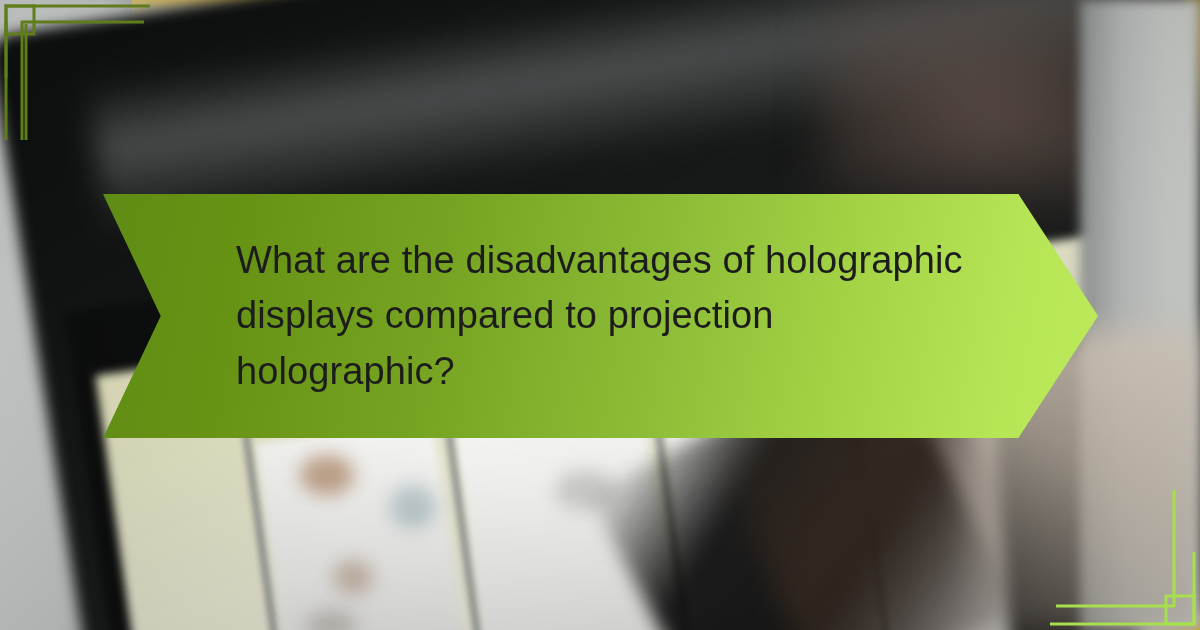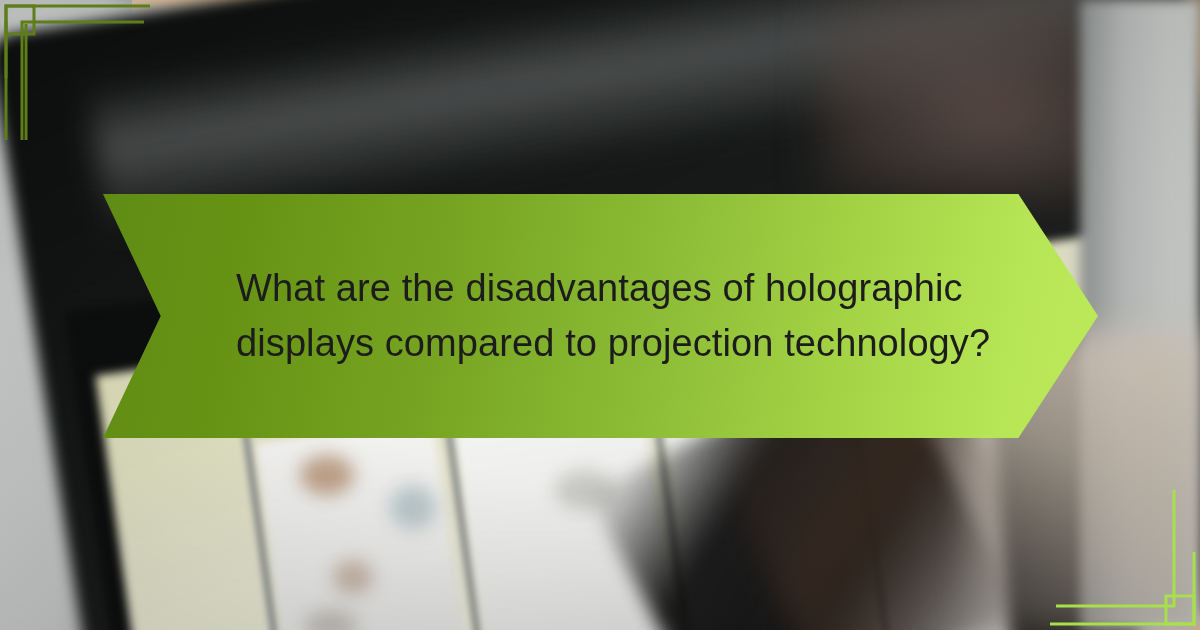--- a/index.html
+++ b/index.html
@@ -9,21 +9,21 @@
     width:1200px; height:630px;
     background:#b9bcbc;
     font-family:"Liberation Sans", sans-serif;
     overflow:hidden;
   }
 
   #stage {
     position:relative;
     width:1200px; height:630px;
     overflow:hidden;
-    background:#fdba74;
+    background:#eab308;
   }
 
   
   .bg-layer { position:absolute; inset:0; overflow:hidden; }
 
   
   .bg-wall-left {
     position:absolute; left:0; top:0; width:132px; height:630px;
     background:linear-gradient(90deg,#cbcecd 0%,#c6c9c8 40%,#b7bab9 78%,#8d9190 100%);
   }
@@ -256,17 +256,17 @@
     </g>
     <g fill="none" stroke="#a8e04d" stroke-width="3">
       <polyline points="158,194 158,178" stroke="none"></polyline>
     </g>
   </svg>
 
   <div class="banner-wrap">
     <div class="banner-shape"></div>
     <div class="banner-text">
       <span class="line">What are the disadvantages of holographic</span>
-      <span class="line">displays compared to projection technology?</span>
+      <span class="line">displays compared to projection holographic?</span>
     </div>
   </div>
 
 </div>
 
 </body></html>

